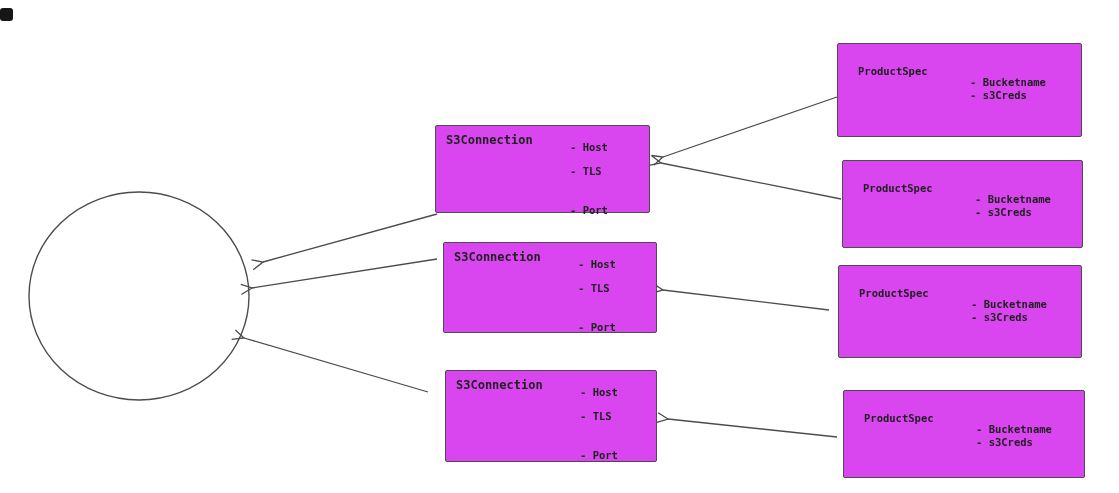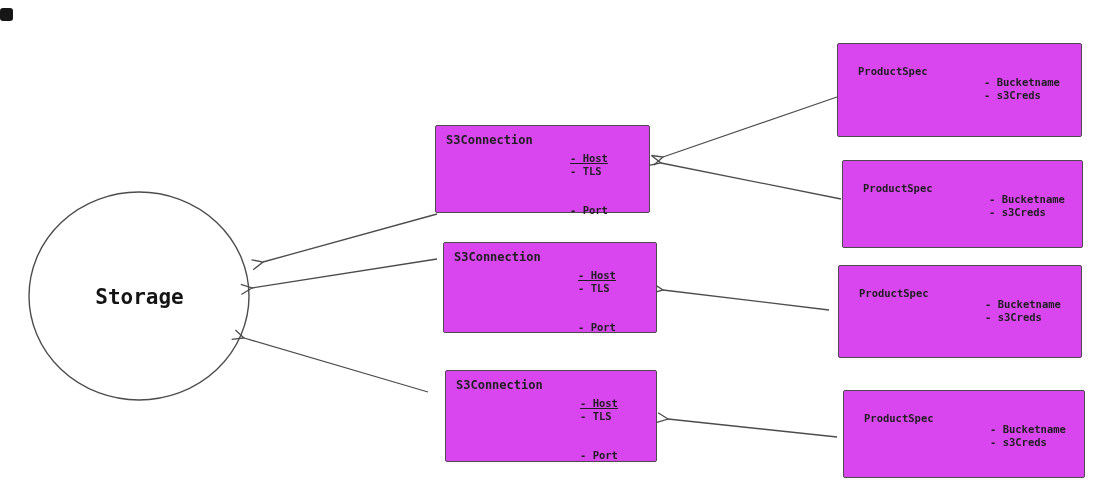--- a/index.html
+++ b/index.html
@@ -33,26 +33,26 @@
     position: absolute;
     font-weight: bold;
     color: #1f1f1f;
     font-size: 10.5px;
     line-height: 13px;
     white-space: nowrap;
   }
   
   .s3 .title { left: 10px; top: 7px; font-size: 12px; }
   .s3 .attr  { left: 134px; }
-  .s3 .attr.a0 { top: 26px; text-decoration: underline; }
+  .s3 .attr.a0 { top: 15px; }
   .s3 .attr.a1 { top: 30px; margin-top: 48px; }
   .s3 .attr.a2 { top: 39px; }
   
   .ps .title { left: 20px; top: 21px; font-size: 10.5px; }
-  .ps .attr  { left: 146px; }
+  .ps .attr  { left: 132px; }
   .ps .attr.a0 { top: 32px; }
   .ps .attr.a1 { top: 45px; }
   
   #s3c1 { left: 435px; top: 125px; width: 215px; height: 88px; }
   #s3c2 { left: 443px; top: 242px; width: 214px; height: 91px; }
   #s3c3 { left: 445px; top: 370px; width: 212px; height: 92px; }
   #ps1  { left: 837px; top: 43px;  width: 245px; height: 94px; }
   #ps2  { left: 842px; top: 160px; width: 241px; height: 88px; }
   #ps3  { left: 838px; top: 265px; width: 244px; height: 93px; }
   #ps4  { left: 843px; top: 390px; width: 242px; height: 88px; }
@@ -93,21 +93,20 @@
     <line x1="841" y1="199" x2="661" y2="163" stroke="#4c4c4c" stroke-width="1.3" marker-end="url(#arrowhead)"></line>
     <line x1="829" y1="310" x2="663" y2="290" stroke="#4c4c4c" stroke-width="1.3" marker-end="url(#arrowhead)"></line>
     <line x1="837" y1="437" x2="668" y2="419" stroke="#4c4c4c" stroke-width="1.3" marker-end="url(#arrowhead)"></line>
     <line x1="437" y1="214" x2="263" y2="262" stroke="#4c4c4c" stroke-width="1.3" marker-end="url(#arrowhead)"></line>
     <line x1="437" y1="259" x2="252" y2="288" stroke="#4c4c4c" stroke-width="1.3" marker-end="url(#arrowhead)"></line>
     <line x1="428" y1="392" x2="244" y2="338" stroke="#4c4c4c" stroke-width="1.3" marker-end="url(#arrowhead)"></line>
   </svg>
 
   <div class="corner-artifact"></div>
 
-  <div class="storage-label">Storage</div>
 
   <div id="s3c1" class="node s3">
     <span class="title">S3Connection</span>
     <span class="attr a0">- Host</span>
     <span class="attr a1">- Port</span>
     <span class="attr a2">- TLS</span>
   </div>
   <div id="s3c2" class="node s3">
     <span class="title">S3Connection</span>
     <span class="attr a0">- Host</span>

